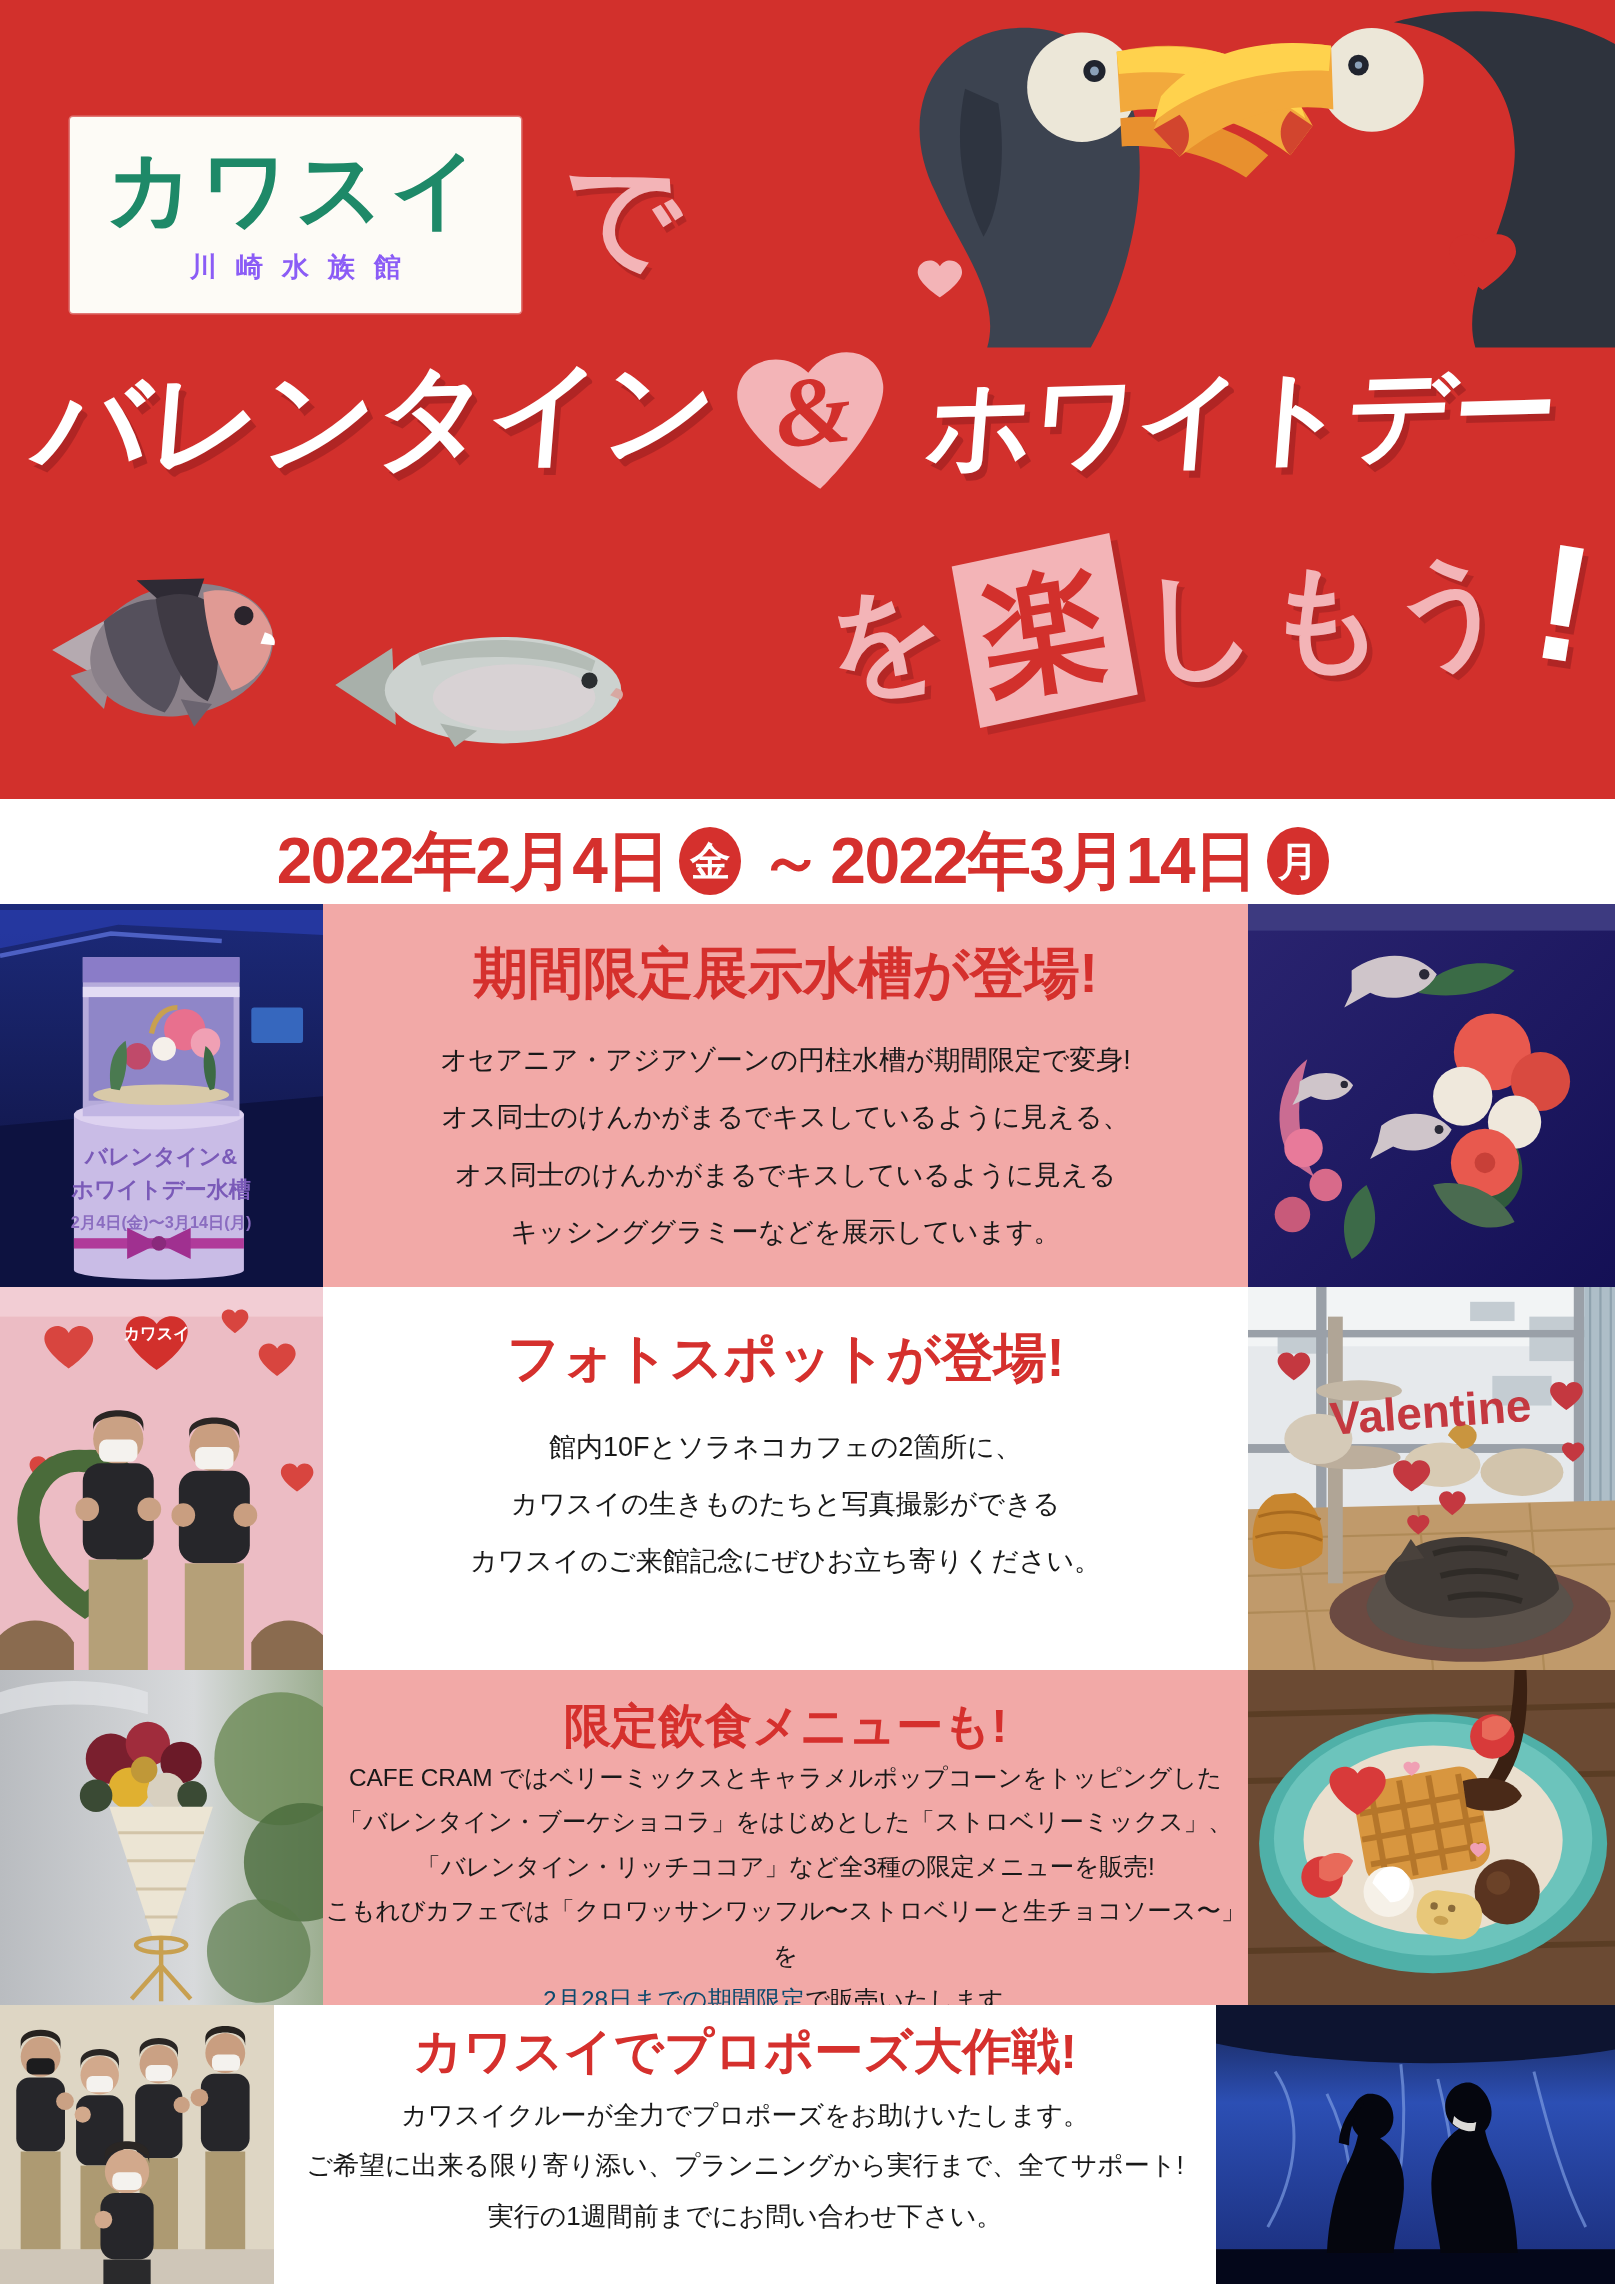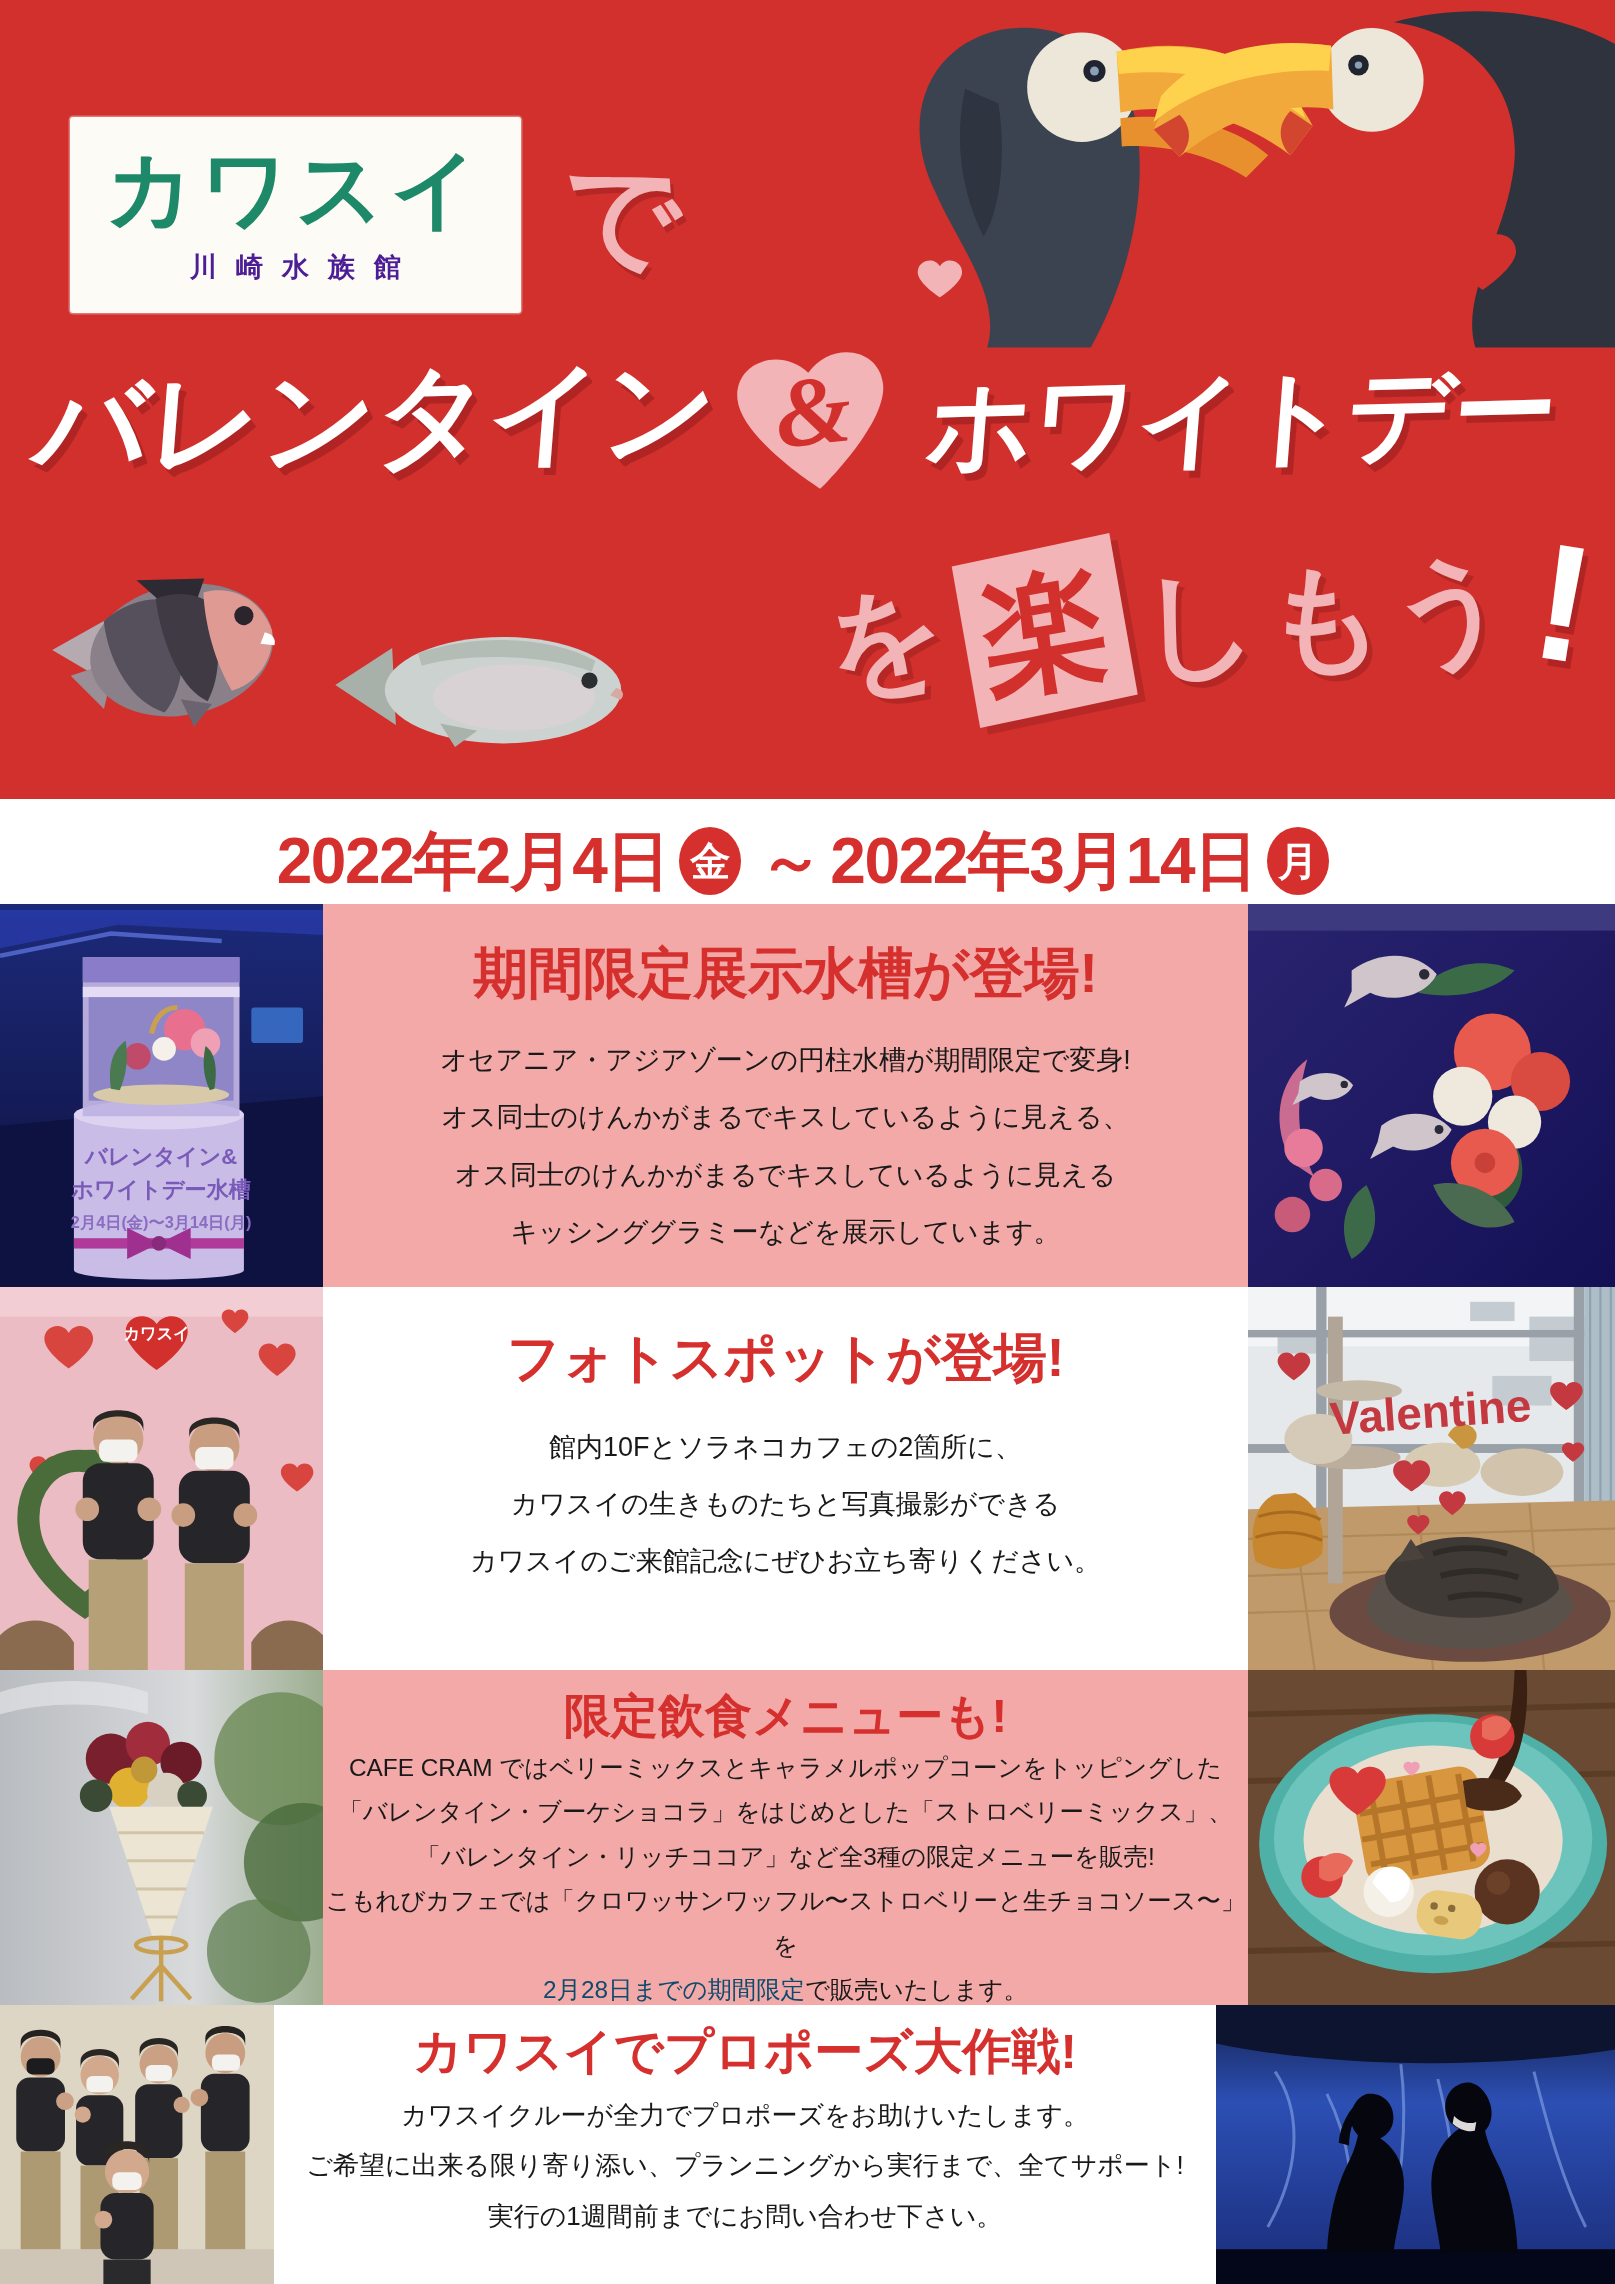--- a/index.html
+++ b/index.html
@@ -9,21 +9,21 @@
     background:#ffffff;
   }
   
   .hero{position:absolute;left:0;top:0;width:1616px;height:799px;background:#d2302c;}
   .logo-box{
     position:absolute;left:70px;top:117px;width:451px;height:196px;background:#fdfbf6;
     display:flex;flex-direction:column;align-items:center;justify-content:center;
     border-radius:3px;box-shadow:0 0 0 1.5px rgba(255,255,255,.35);
   }
   .logo-main{color:#1e8968;font-size:87px;font-weight:800;letter-spacing:6px;line-height:1;}
-  .logo-sub{color:#4c1d95;font-size:27px;font-weight:700;letter-spacing:19px;margin-top:16.3px;text-indent:19px;}
+  .logo-sub{color:#8b5cf6;font-size:27px;font-weight:700;letter-spacing:19px;margin-top:16.3px;text-indent:19px;}
   .particle-de{
     position:absolute;left:561px;top:155px;font-size:117px;font-weight:800;color:#f3b4b7;
     transform:rotate(9deg);text-shadow:4.4px 5.2px 0 rgba(125,22,26,.35);line-height:1;
   }
   .toucans{position:absolute;right:0;top:0;width:836px;height:355px;}
   .title-line1{
     position:absolute;left:36px;top:334px;width:1561px;
     display:flex;align-items:center;white-space:nowrap;
   }
   .t1{color:#ffffff;font-weight:800;transform:skewX(-6deg) rotate(-1.5deg);
@@ -78,21 +78,21 @@
   .pw-l{width:323px;}
   .pw-r{width:368px;}
   .row4 .pw-l{width:274px;}
   .row4 .pw-r{width:400px;}
   .content{flex:1 1 auto;height:100%;text-align:center;}
   .bg-pink{background:#f2a9a7;}
   .bg-white{background:#ffffff;}
   .sec-title{margin:0;color:#d5302d;font-weight:800;line-height:1.15;}
   .row1 .sec-title{padding-top:38px;font-size:55px;}
   .row2 .sec-title{padding-top:41px;font-size:53px;}
-  .row3 .sec-title{padding-top:19px;font-size:47px;}
+  .row3 .sec-title{padding-top:29px;font-size:47px;}
   .row4 .sec-title{padding-top:18px;font-size:49px;}
   .body{color:#191919;font-weight:400;}
   .row1 .body{margin-top:27px;font-size:27px;line-height:2.12;}
   .row2 .body{margin-top:30px;font-size:27px;line-height:2.12;}
   .row3 .body{margin-top:3px;font-size:24.4px;line-height:1.82;}
   .row4 .body{margin-top:10.4px;font-size:26px;line-height:1.95;}
   .seg-red{color:#0c4a6e;}
 </style>
 </head>
 <body>

